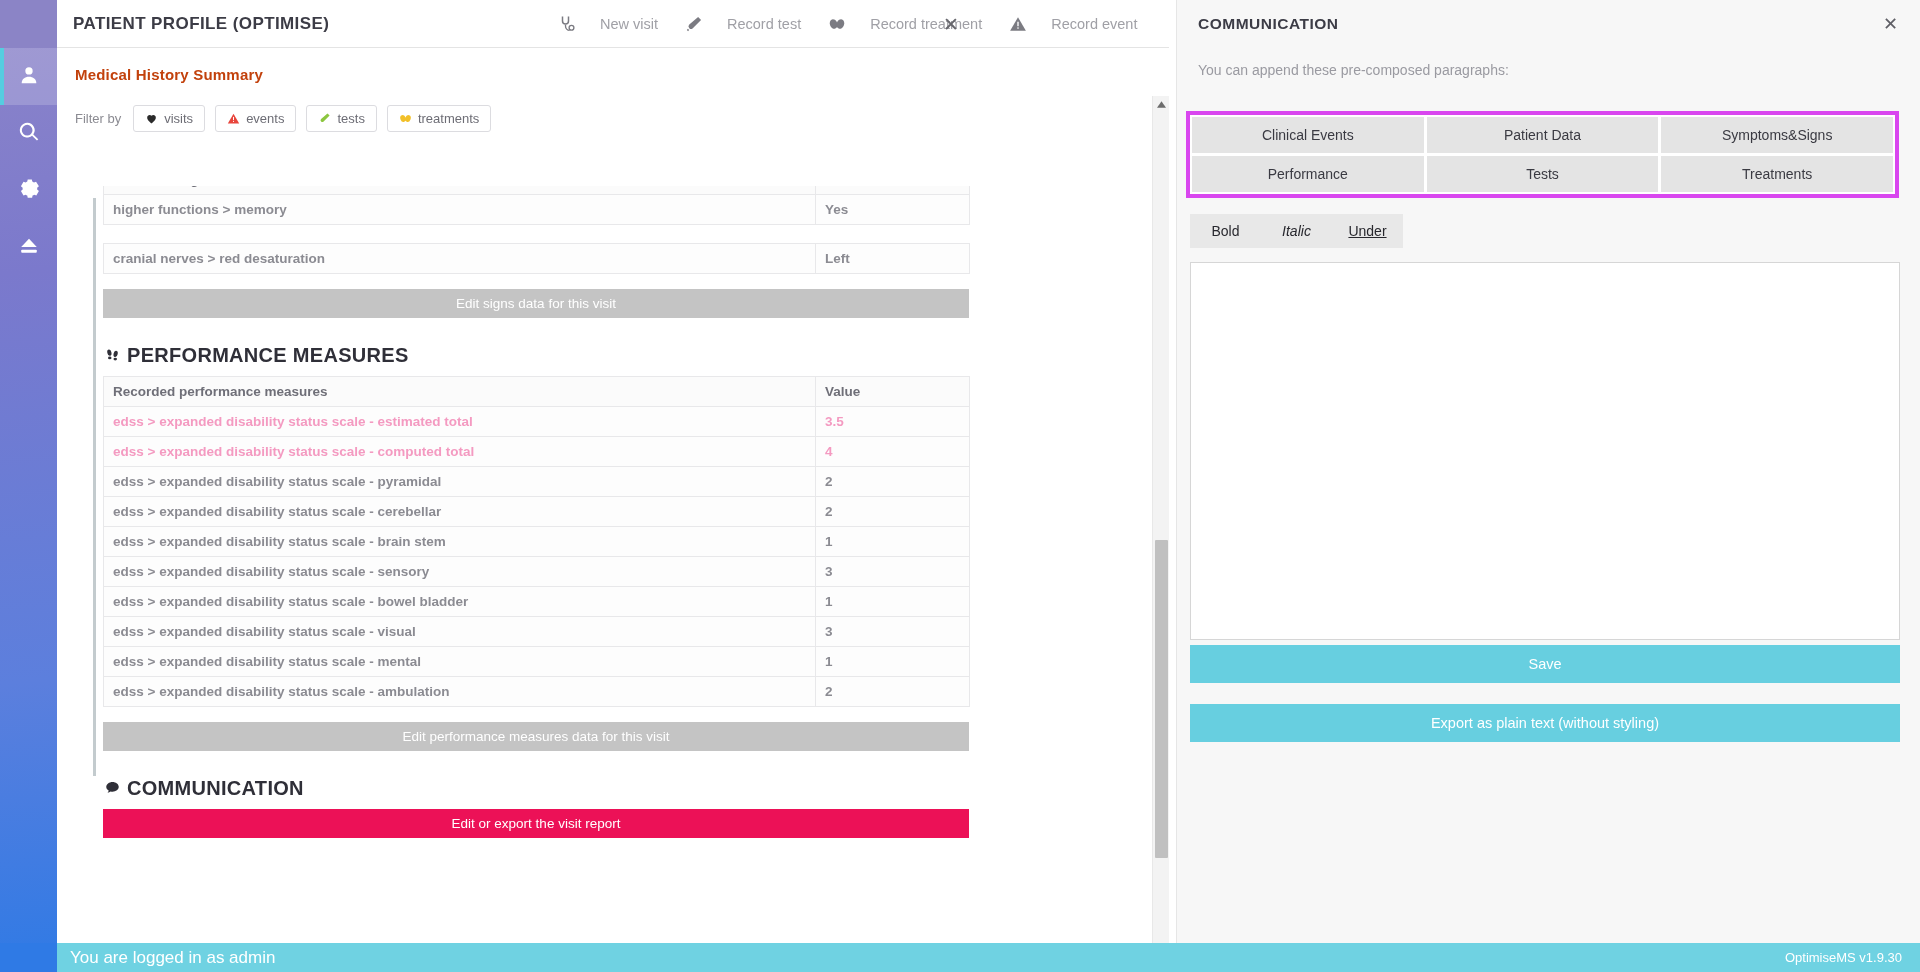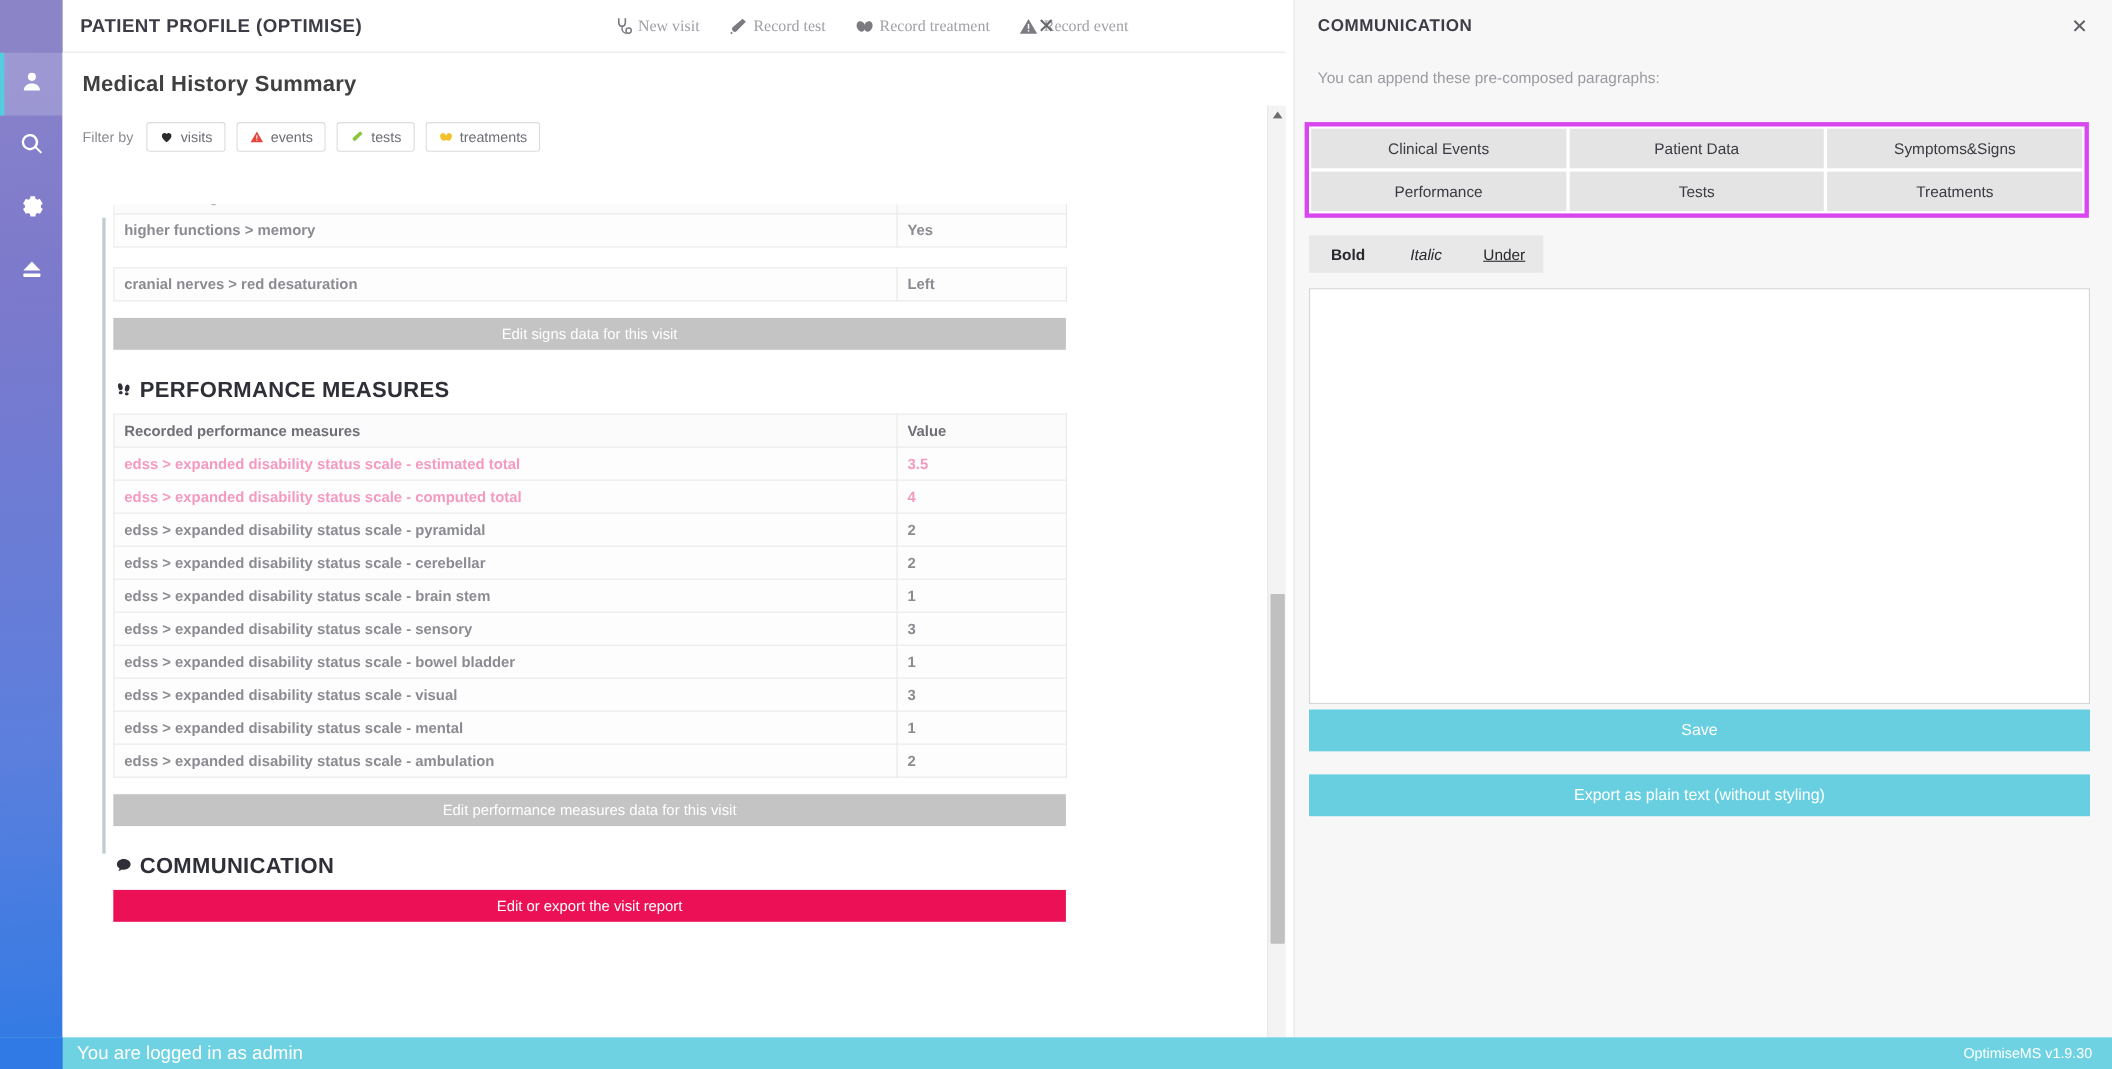--- a/index.html
+++ b/index.html
@@ -44,39 +44,39 @@
   }
   .main-title {
     margin-left: 16px;
     font-size: 17px; font-weight: 700; letter-spacing: 0.4px; color: #3c3c46;
   }
   .header-actions {
     position: absolute; left: 500px; top: 0; height: 48px;
     display: flex; align-items: center; gap: 26px;
   }
   .hact {
-    display: flex; align-items: center; gap: 4px;
-    font-size: 14.5px; color: #a0a0a6; cursor: pointer; white-space: nowrap; font-family: Liberation Serif, serif;
+    display: flex; align-items: center; gap: 24px;
+    font-size: 14.5px; color: #a0a0a6; cursor: pointer; white-space: nowrap;
   }
   .hact .gi { width: 19px; height: 19px; display: inline-flex; align-items: center; justify-content: center; }
   .hact .gi svg { width: 18px; height: 18px; fill: #7b7b82; }
   .header-close {
     position: absolute; right: 210px; top: 0; height: 48px;
     display: flex; align-items: center; font-size: 19px; color: #66666c;
     cursor: pointer; font-weight: 400;
   }
 
   
   .main-body {
     position: relative; width: 100%; height: 895px;
     background: #ffffff; overflow: hidden;
   }
   .sec-title {
     margin: 18px 0 0 18px;
-    font-size: 20px; font-weight: 700; color: #404040; letter-spacing: 0.2px;
+    font-size: 15px; font-weight: 700; color: #c2410c; letter-spacing: 0.2px;
   }
   .filter-row {
     display: flex; align-items: center; gap: 10px;
     margin: 22px 0 0 18px;
   }
   .filter-label { font-size: 13px; color: #8b8b92; margin-right: 2px; }
   .chip {
     display: inline-flex; align-items: center; gap: 6px;
     border: 1px solid #dcdce0; background: #fff; border-radius: 3px;
     padding: 5px 11px; font-size: 13px; color: #6d6d75; cursor: pointer;
@@ -174,21 +174,21 @@
     text-align: center; padding: 10px 0; cursor: pointer;
   }
   .fmt-bar {
     position: absolute; left: 1190px; top: 214px; width: 213px;
     background: #e8e8e8; display: flex; align-items: center;
   }
   .fmt {
     flex: 1; text-align: center; font-size: 14px; color: #28282e;
     padding: 9px 0; cursor: pointer;
   }
-  .fmt.b { font-weight: 700; }
+  .fmt.b { font-weight: 400; }
   .fmt.i { font-style: italic; }
   .fmt.u { text-decoration: underline; }
   .editor {
     position: absolute; left: 1190px; top: 262px;
     width: 710px; height: 378px;
     background: #ffffff; border: 1px solid #d6d6d6;
     padding: 8px; font-size: 14px; color: #33333a; overflow: auto;
   }
   .cyan-btn {
     position: absolute; left: 1190px; width: 710px;

